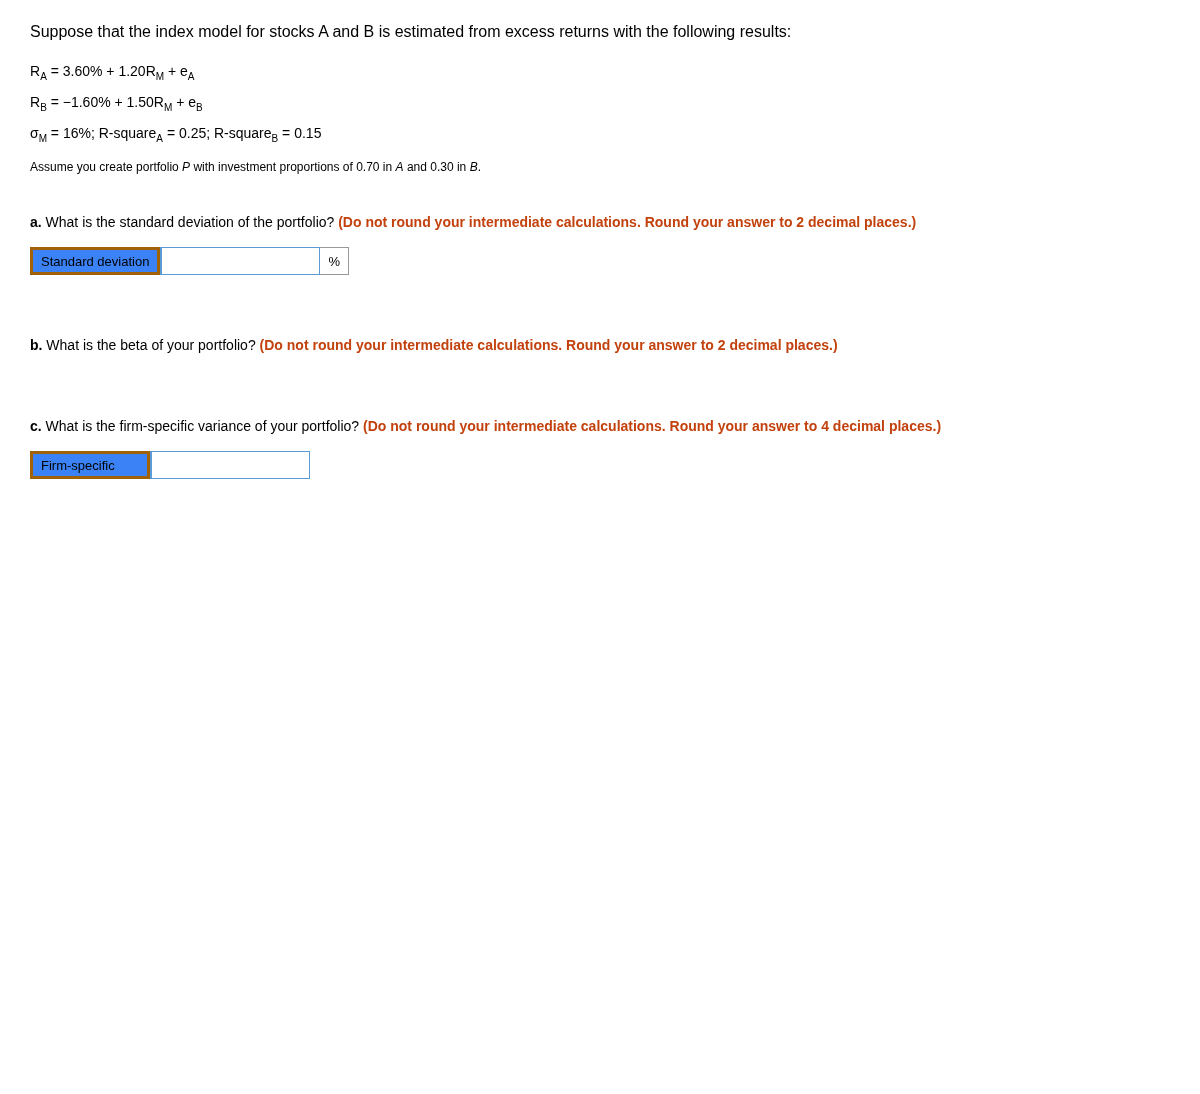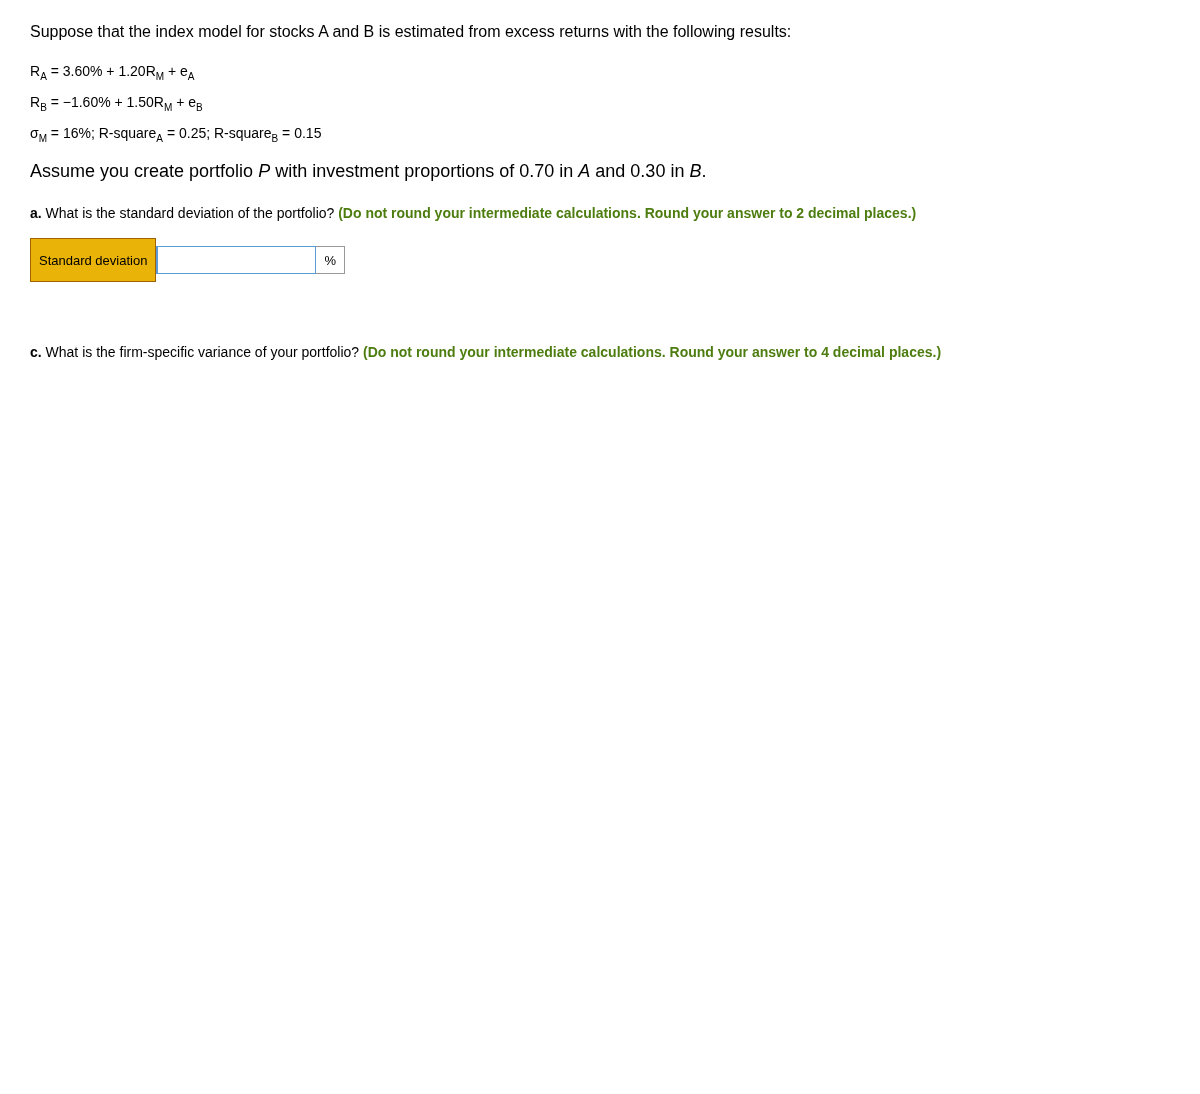--- a/index.html
+++ b/index.html
@@ -24,58 +24,58 @@
     }
 
     .equation-block {
       margin-bottom: 6px;
       font-size: 14px;
       line-height: 1.6;
     }
 
     .assume-text {
       margin-top: 12px;
-      margin-bottom: 18px;
-      font-size: 18px;
+      margin-bottom: 36px;
+      font-size: 12px;
       line-height: 1.5;
     }
 
     .question-section {
       margin-bottom: 60px;
     }
 
     .question-label {
       font-size: 14px;
       font-weight: bold;
       margin-bottom: 14px;
       line-height: 1.5;
     }
 
     .question-label .bold-red {
-      color: #4d7c0f;
+      color: #c2410c;
       font-weight: bold;
     }
 
     .question-label .normal {
       font-weight: normal;
     }
 
     .input-row {
       display: flex;
       align-items: center;
       gap: 0;
     }
 
     .input-label-box {
-      border: 1px solid #a16207;
+      border: 3px solid #a16207;
       padding: 4px 8px;
       font-size: 13px;
       min-width: 120px;
-      background: #eab308;
-      height: 44px;
+      background: #3b82f6;
+      height: 28px;
       display: flex;
       align-items: center;
     }
 
     .input-field {
       border: 1px solid #5b9bd5;
       border-left: 2px solid #5b9bd5;
       height: 28px;
       width: 160px;
       font-size: 13px;
@@ -124,24 +124,33 @@
     <span class="bold-red">(Do not round your intermediate calculations. Round your answer to 2 decimal places.)</span>
   </div>
   <div class="input-row">
     <div class="input-label-box">Standard deviation</div>
     <input class="input-field" type="text" value="" style="">
     <div class="input-unit">%</div>
   </div>
 </div>
 
 <div class="question-section">
+  <div class="question-label">
+    <span>b. </span>
+    <span class="normal">What is the beta of your portfolio? </span>
+    <span class="bold-red">(Do not round your intermediate calculations. Round your answer to 2 decimal places.)</span>
+  </div>
 </div>
 
 <div class="question-section">
   <div class="question-label">
     <span>c. </span>
     <span class="normal">What is the firm-specific variance of your portfolio? </span>
     <span class="bold-red">(Do not round your intermediate calculations. Round your answer to 4 decimal places.)</span>
   </div>
+  <div class="input-row">
+    <div class="input-label-box">Firm-specific</div>
+    <input class="input-field" type="text" value="" style="">
+  </div>
 </div>
 
 <div class="question-section">
 </div>
 
 </body></html>

